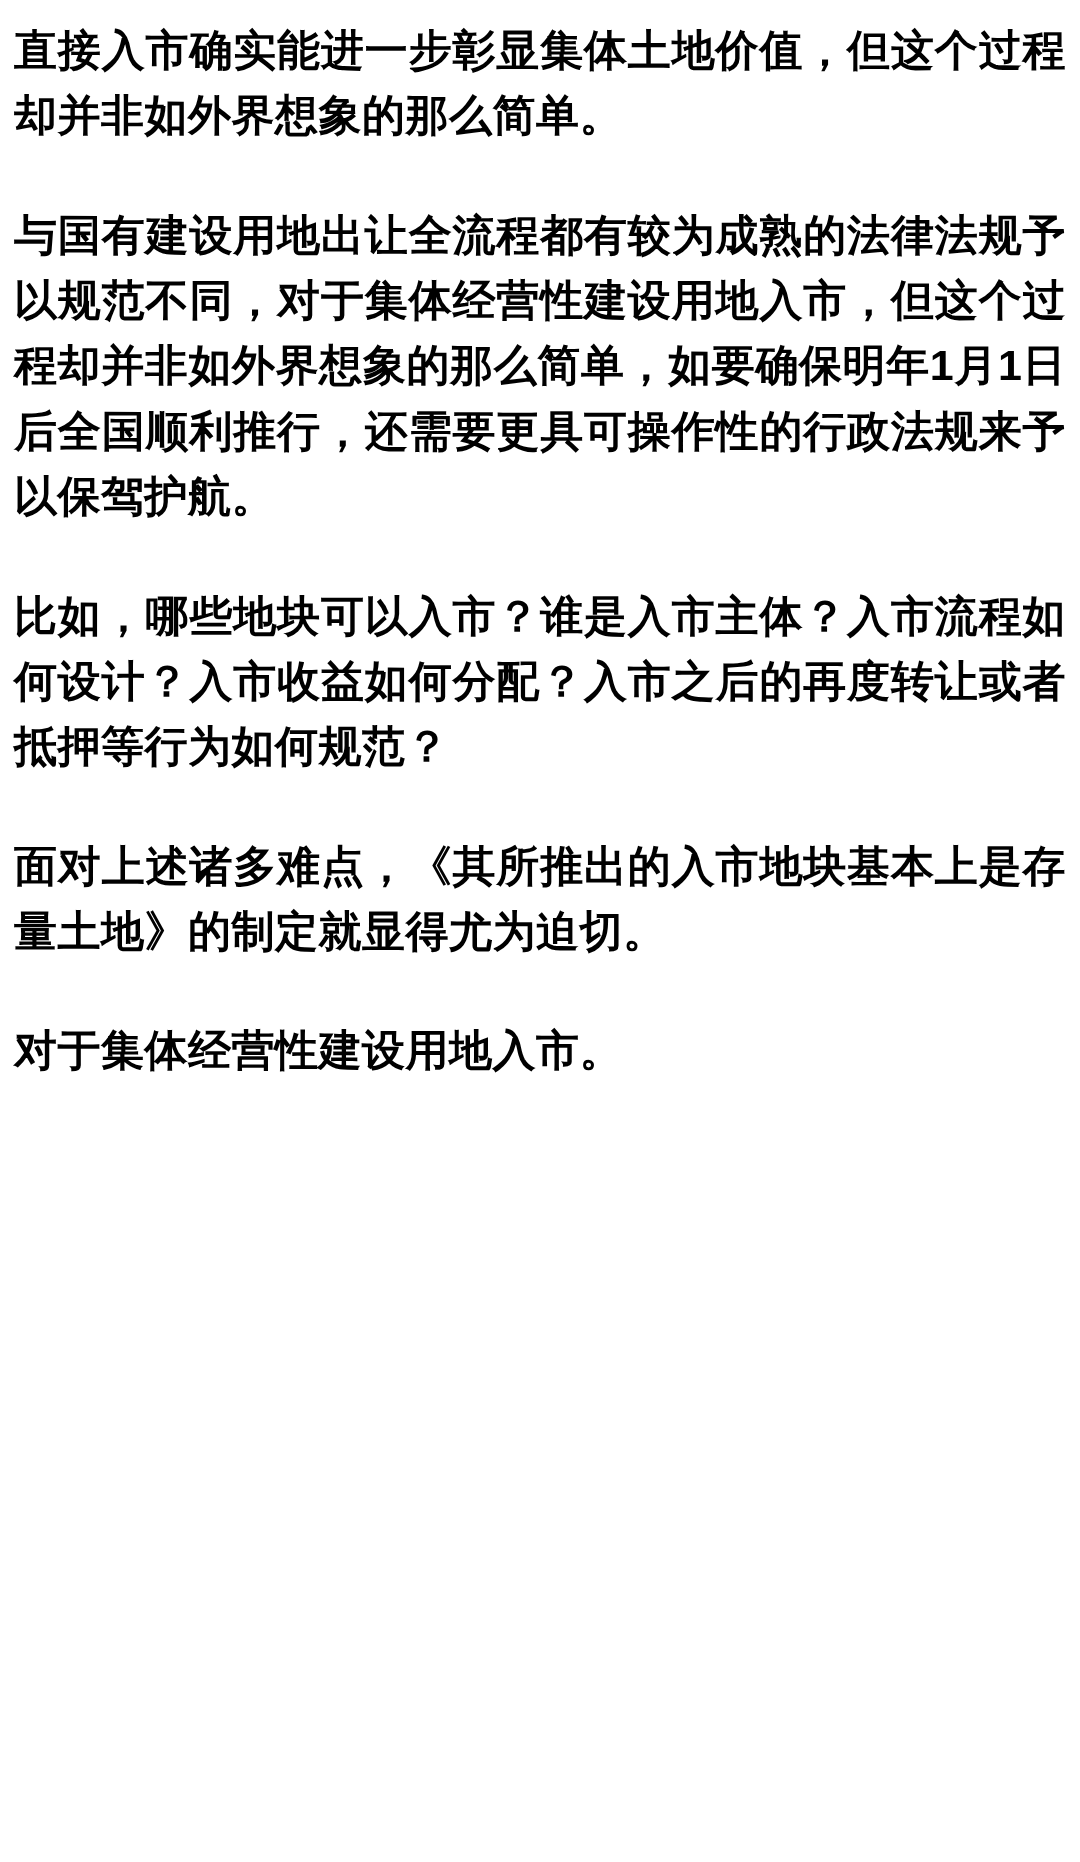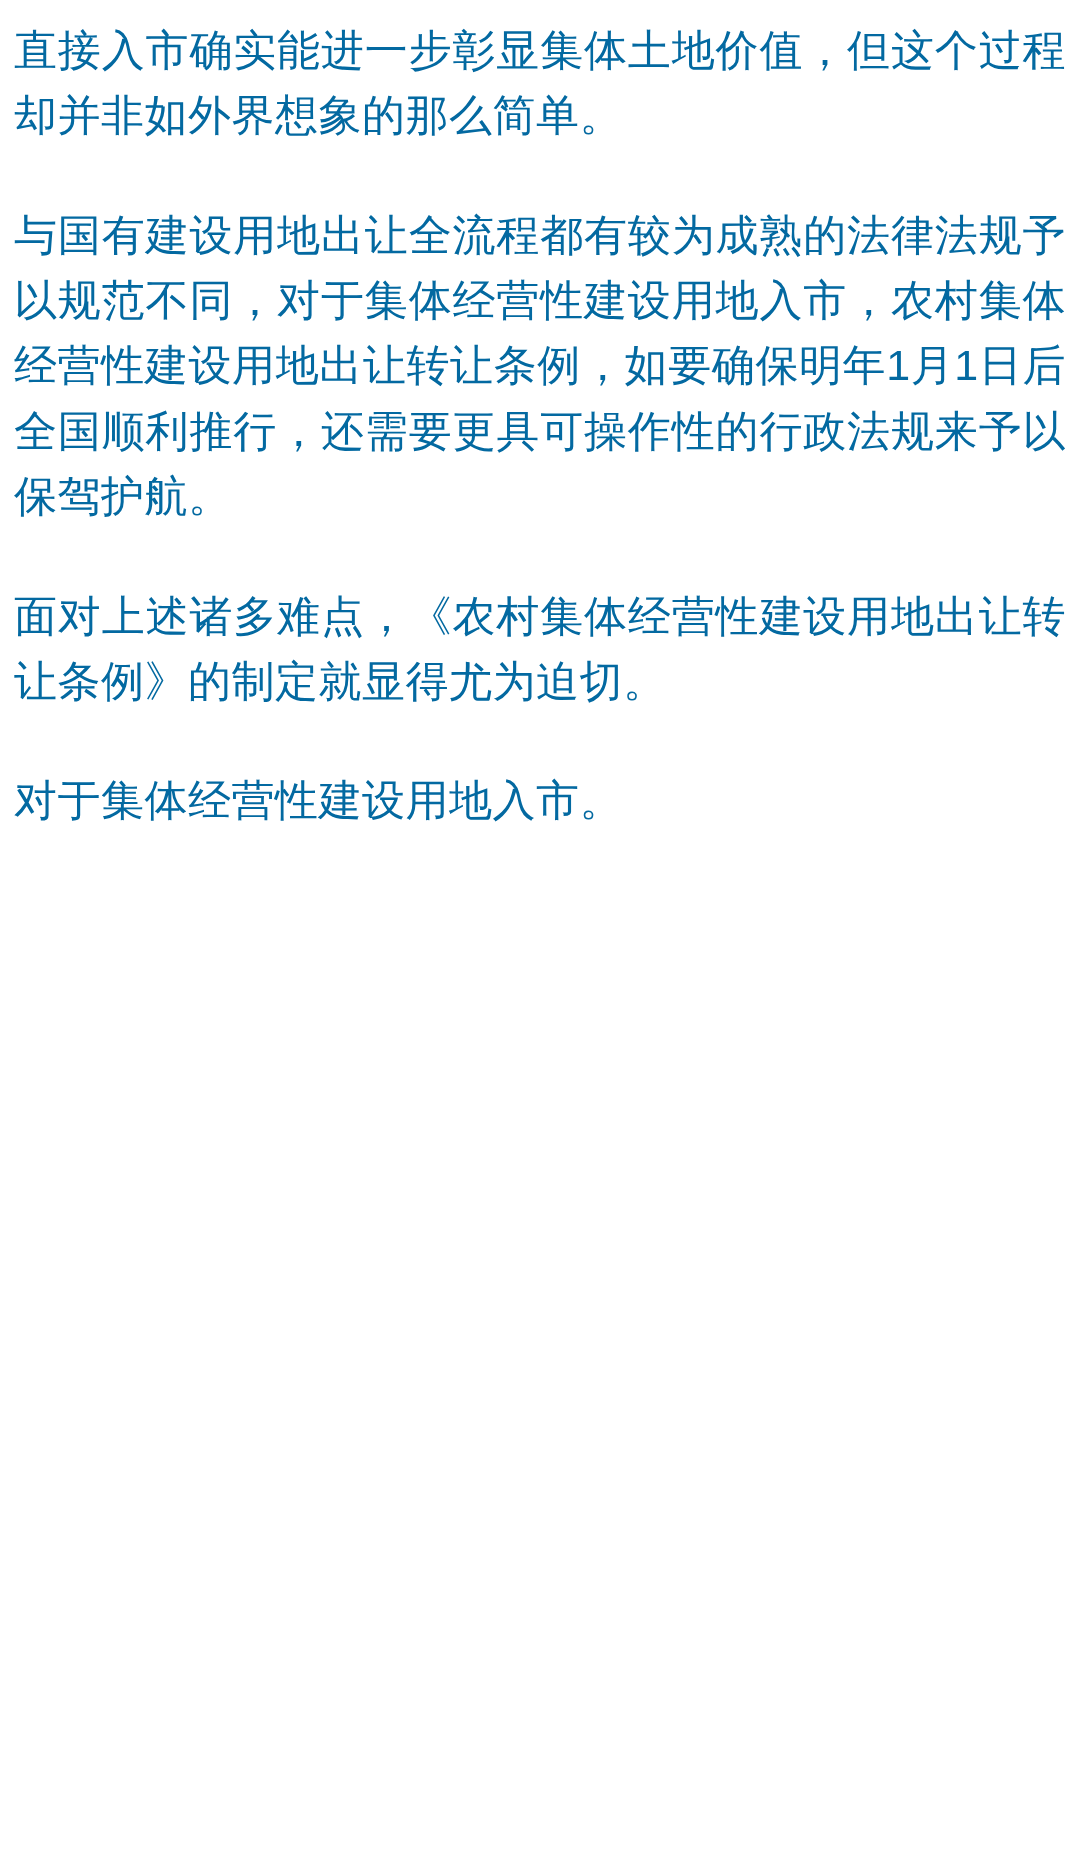--- a/index.html
+++ b/index.html
@@ -17,28 +17,29 @@
     padding: 18px 14px 30px 14px;
     box-sizing: border-box;
   }
   .para {
     font-size: 43px;
     line-height: 1.52;
     letter-spacing: 0.5px;
     text-align: justify;
     text-justify: inter-ideograph;
     margin: 0 0 54px 0;
-    color: #0369a1;
-    font-weight: 400;
+    color: #000000;
+    font-weight: 700;
   }
   .para:last-child {
     margin-bottom: 0;
   }
 </style>
 </head>
 <body>
 
 <div class="article">
   <p class="para">直接入市确实能进一步彰显集体土地价值，但这个过程却并非如外界想象的那么简单。</p>
-  <p class="para">与国有建设用地出让全流程都有较为成熟的法律法规予以规范不同，对于集体经营性建设用地入市，农村集体经营性建设用地出让转让条例，如要确保明年1月1日后全国顺利推行，还需要更具可操作性的行政法规来予以保驾护航。</p>
-  <p class="para">面对上述诸多难点，《农村集体经营性建设用地出让转让条例》的制定就显得尤为迫切。</p>
+  <p class="para">与国有建设用地出让全流程都有较为成熟的法律法规予以规范不同，对于集体经营性建设用地入市，但这个过程却并非如外界想象的那么简单，如要确保明年1月1日后全国顺利推行，还需要更具可操作性的行政法规来予以保驾护航。</p>
+  <p class="para">比如，哪些地块可以入市？谁是入市主体？入市流程如何设计？入市收益如何分配？入市之后的再度转让或者抵押等行为如何规范？</p>
+  <p class="para">面对上述诸多难点，《其所推出的入市地块基本上是存量土地》的制定就显得尤为迫切。</p>
   <p class="para">对于集体经营性建设用地入市。</p>
 </div>
 
 </body></html>

